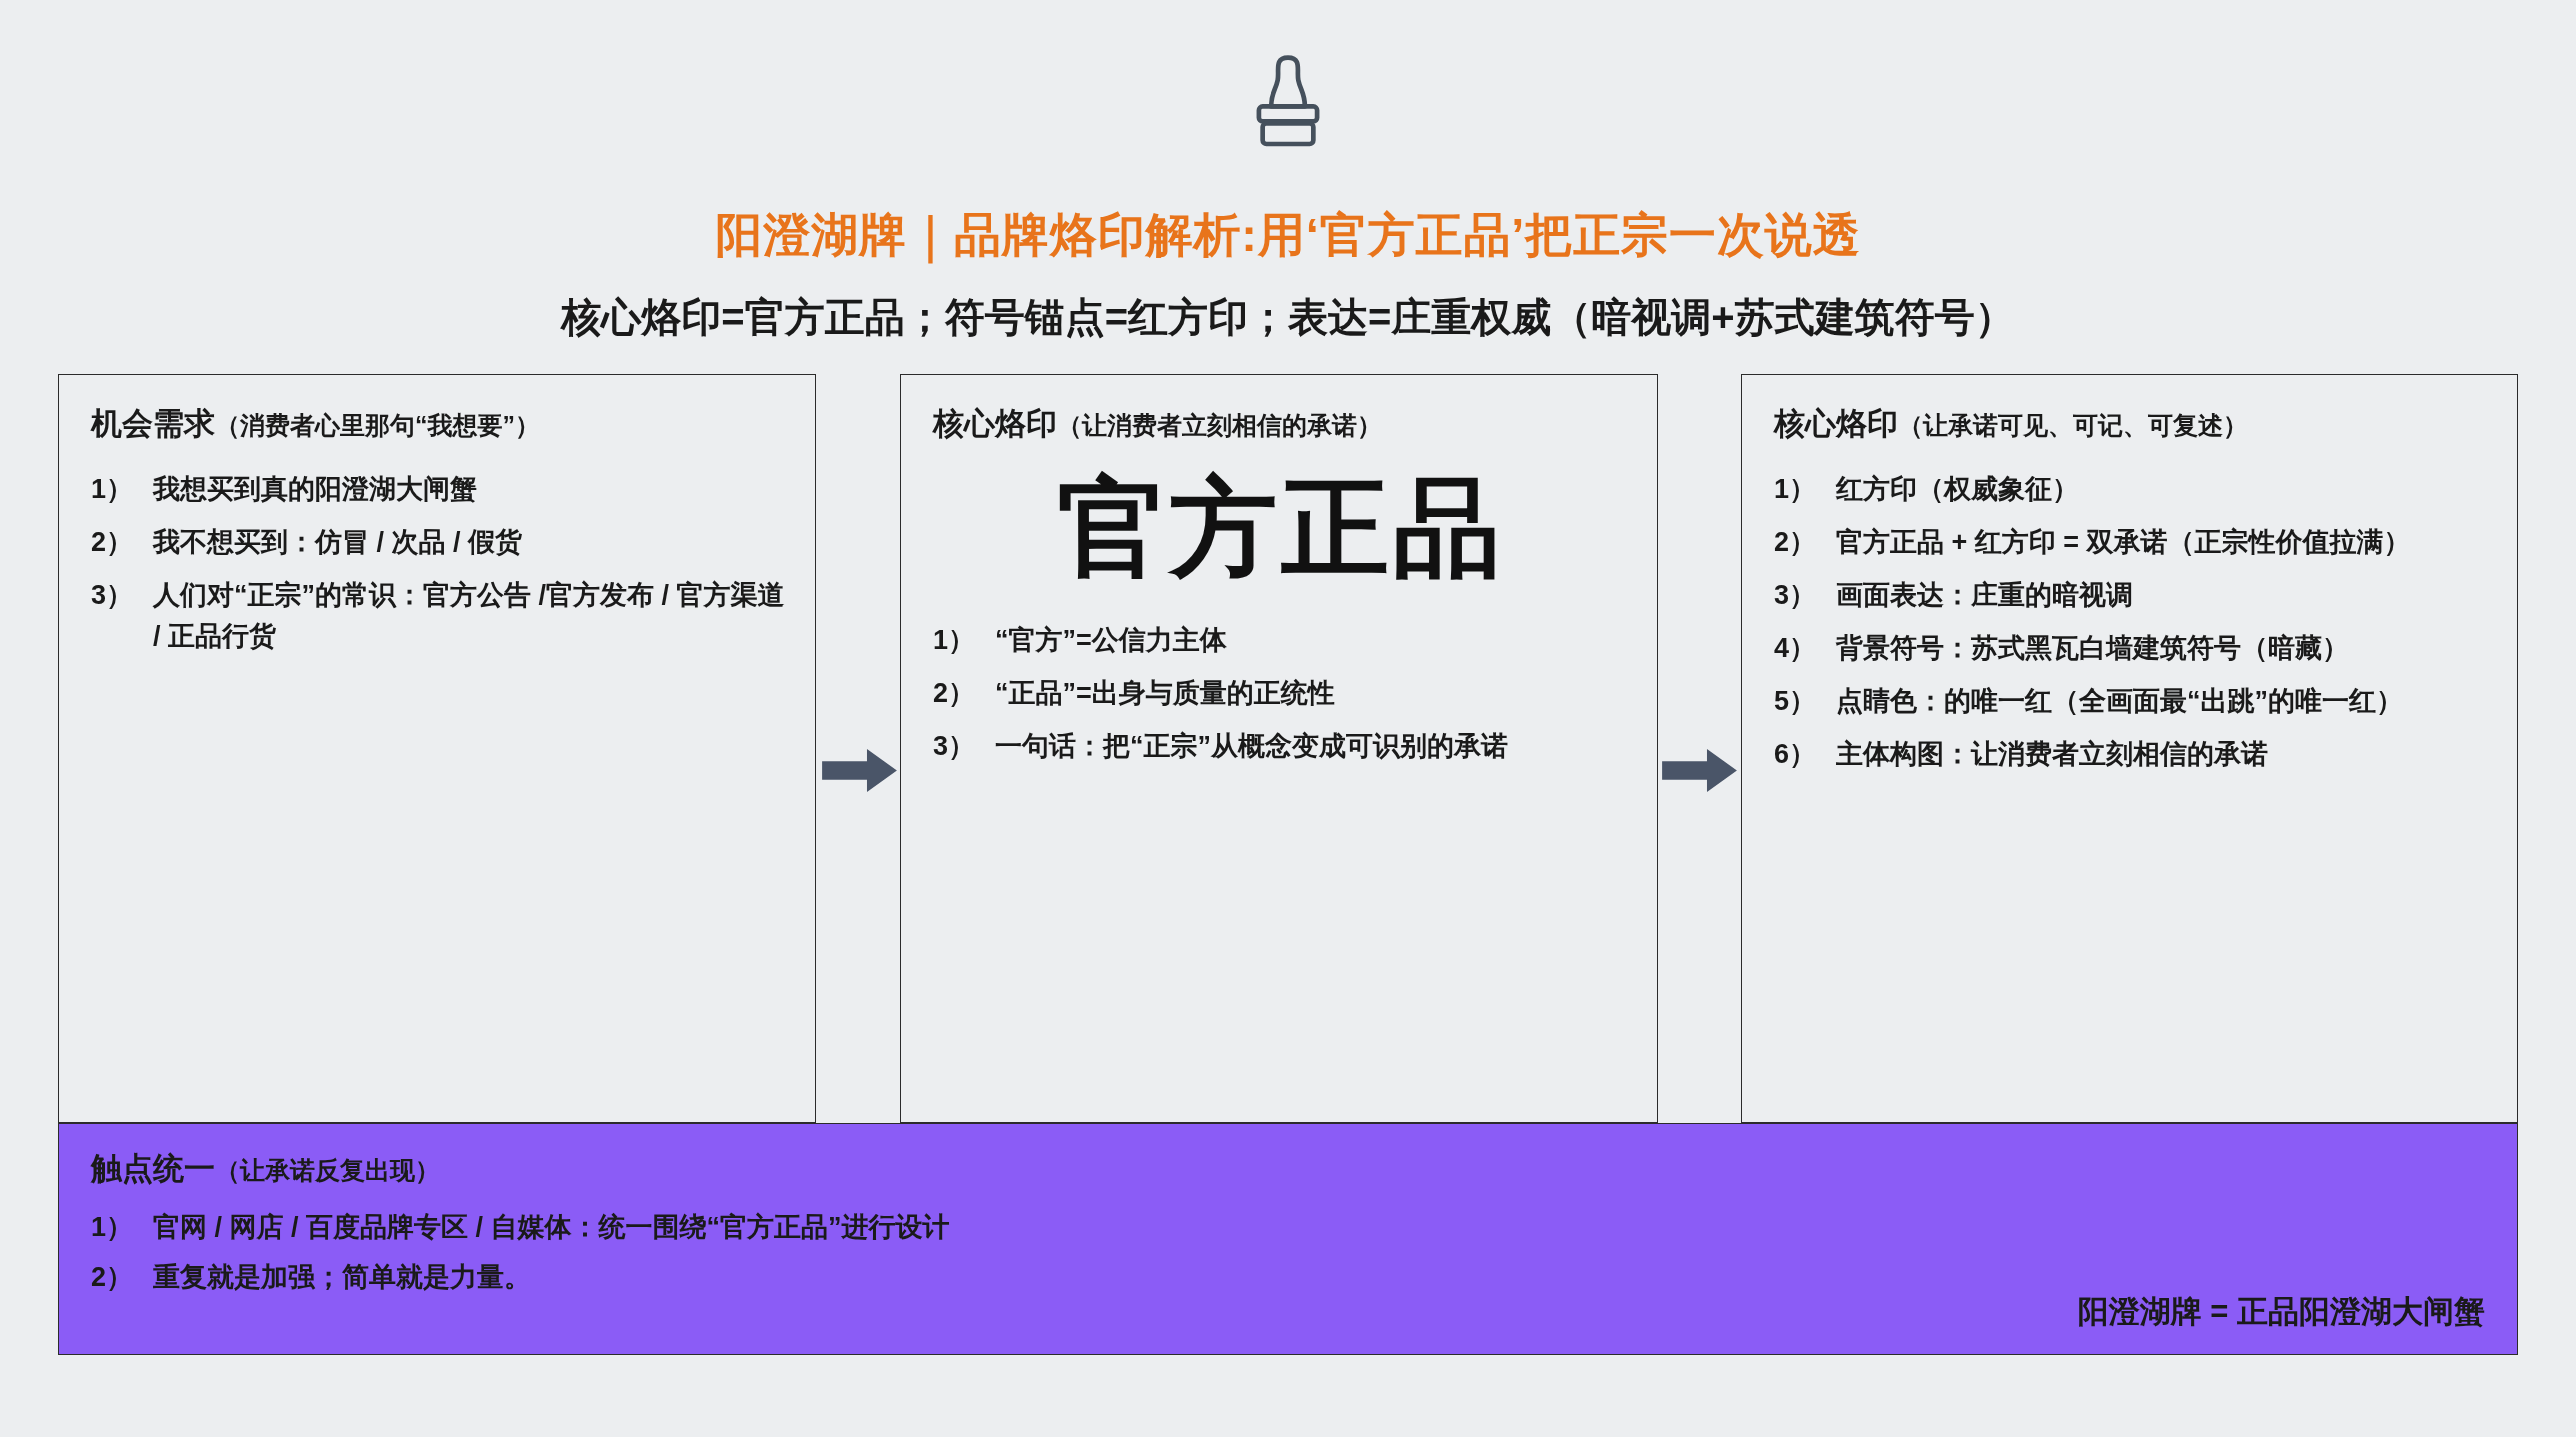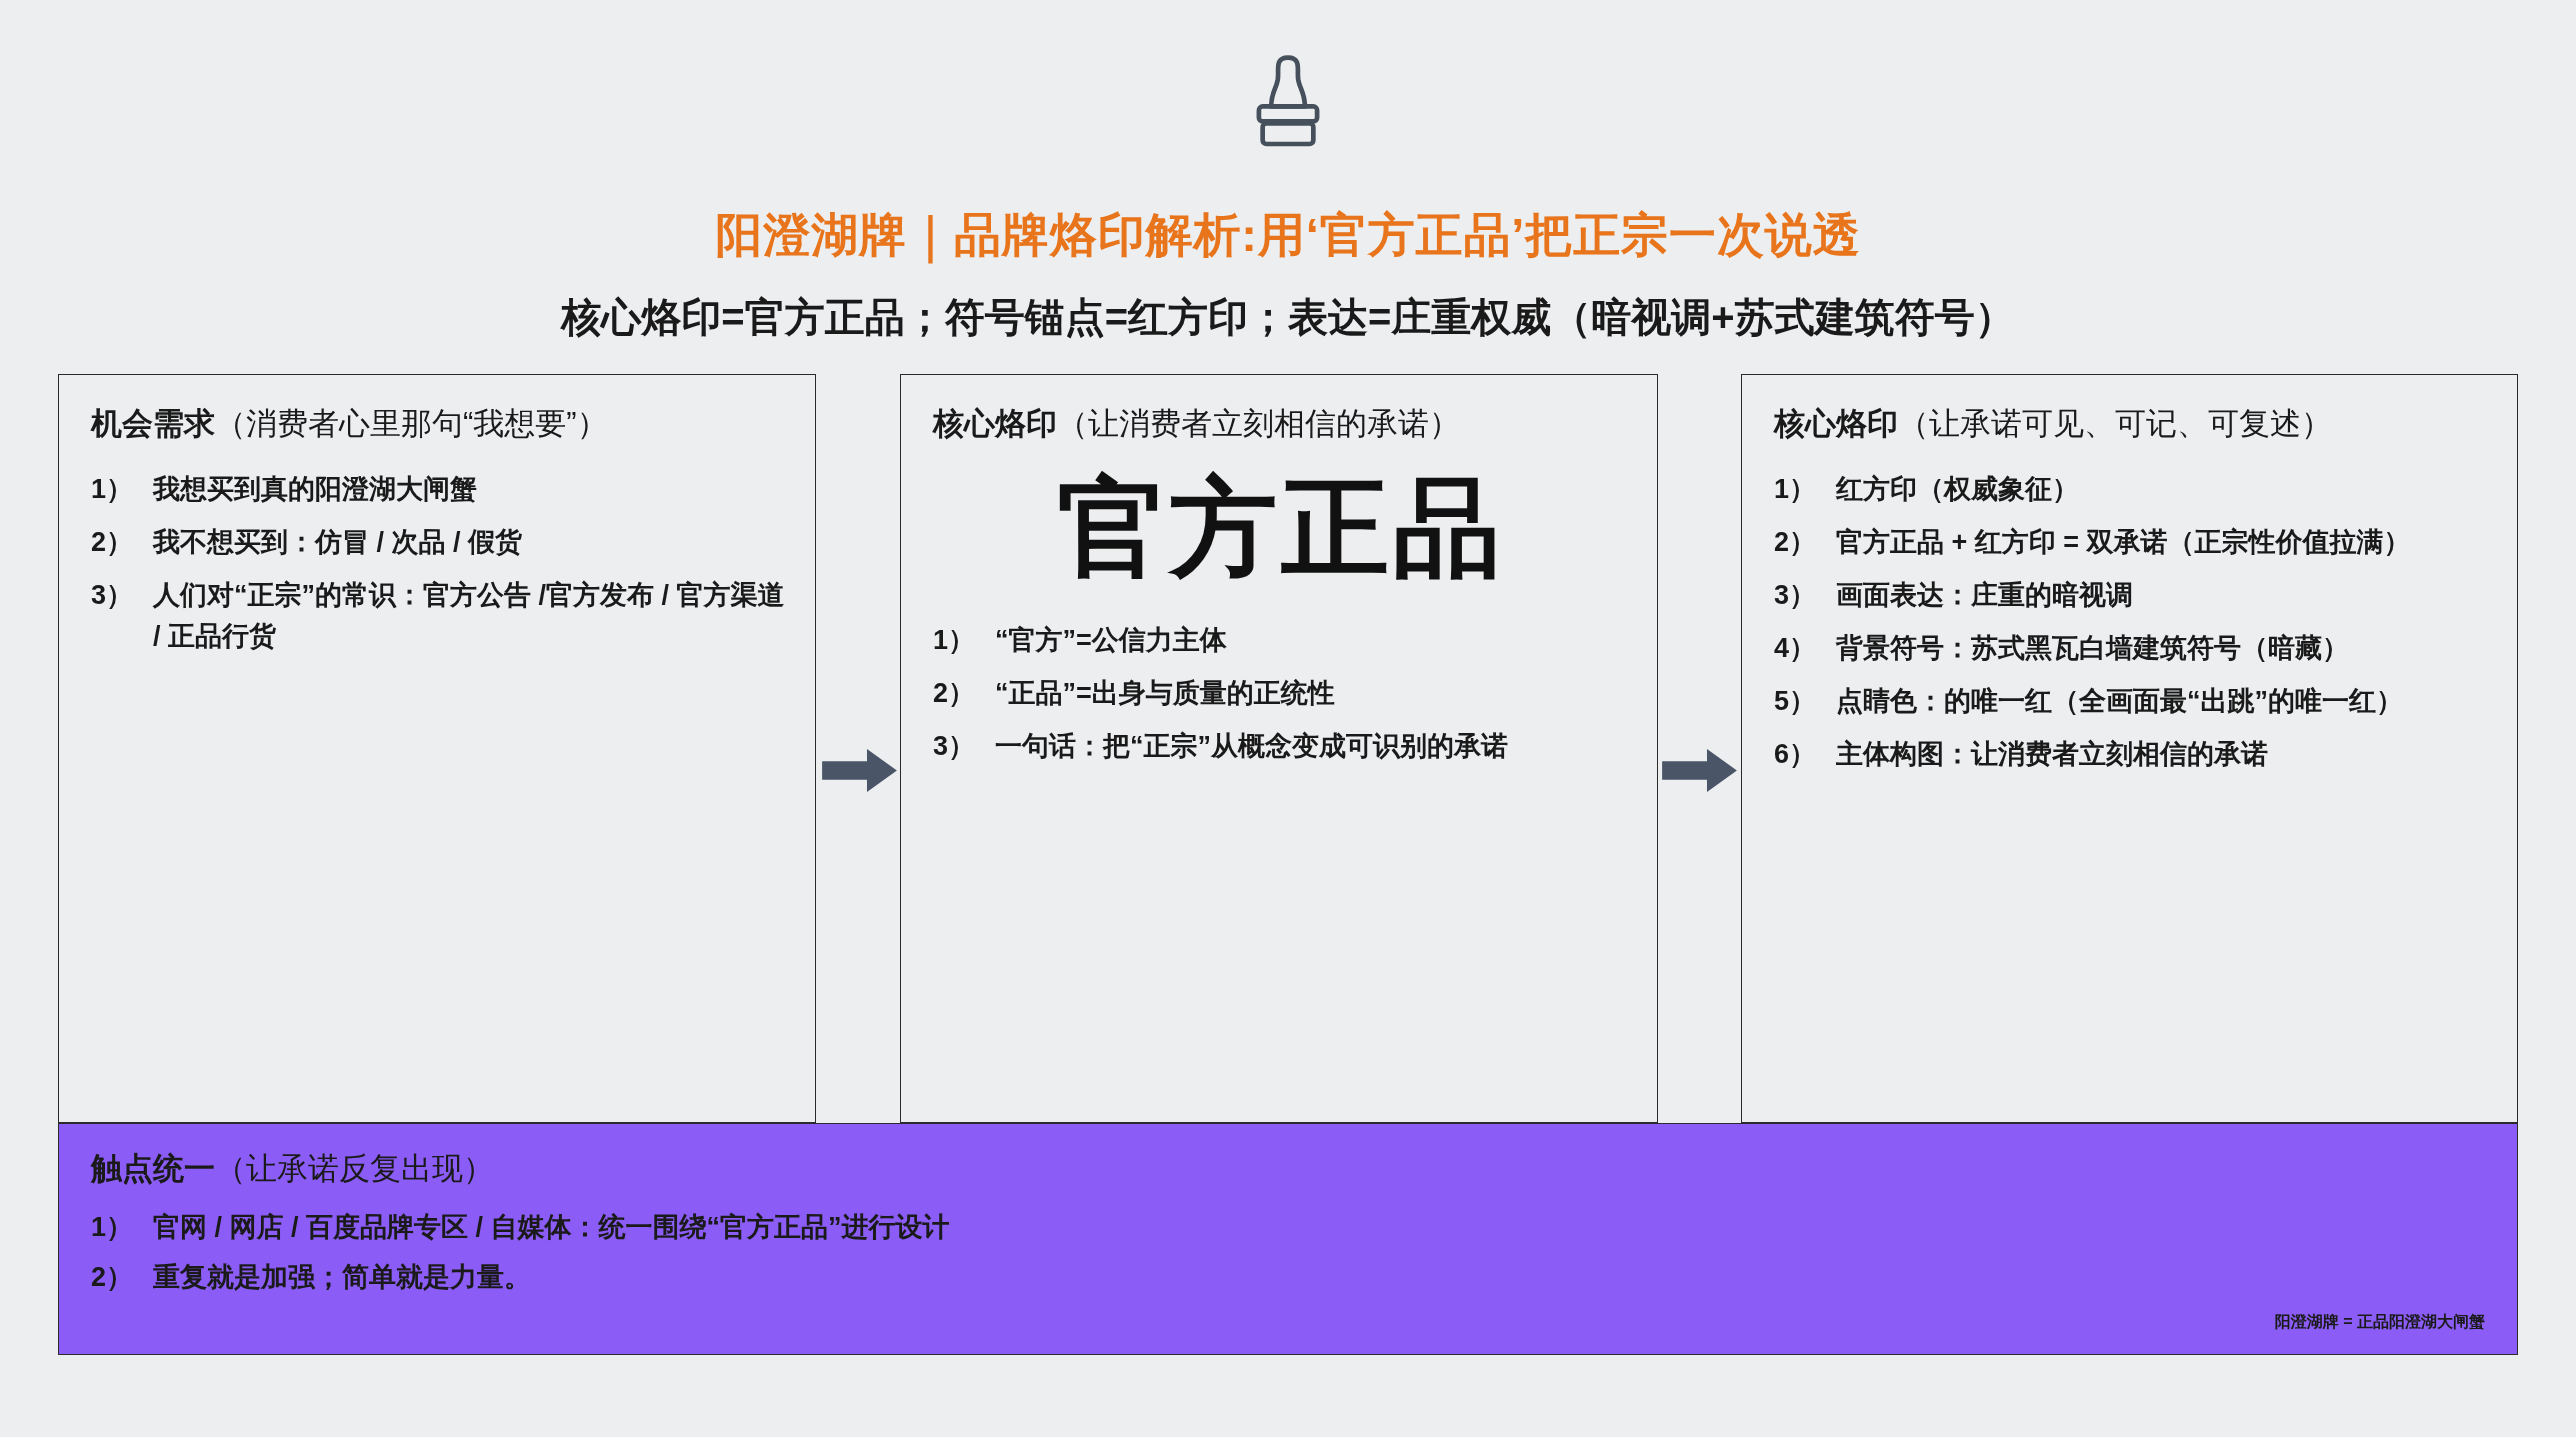--- a/index.html
+++ b/index.html
@@ -78,22 +78,22 @@
   .col-2 { left: 842px;  width: 758px; }
   .col-3 { left: 1683px; width: 777px; }
 
   .col-head {
     font-size: 31px;
     font-weight: 700;
     margin-bottom: 24px;
     white-space: nowrap;
   }
   .col-head .hint {
-    font-size: 31px;
-    font-weight: 400;
+    font-size: 25px;
+    font-weight: 700;
   }
 
   ol.items {
     list-style: none;
     margin: 0;
     padding: 0;
   }
   ol.items > li {
     position: relative;
     font-size: 27px;
@@ -143,21 +143,21 @@
     box-sizing: border-box;
     background: #8b5cf6;
     padding: 24px 32px 0 32px;
   }
   .bottom .col-head { margin-bottom: 17px; }
   .bottom ol.items > li { margin-bottom: 9.4px; }
   .sign {
     position: absolute;
     right: 32px;
     bottom: 20.6px;
-    font-size: 16px;
+    font-size: 31px;
     font-weight: 700;
     color: #1a1a1a;
     white-space: nowrap;
   }
 </style>
 </head>
 <body>
 
 <div class="page">
 

